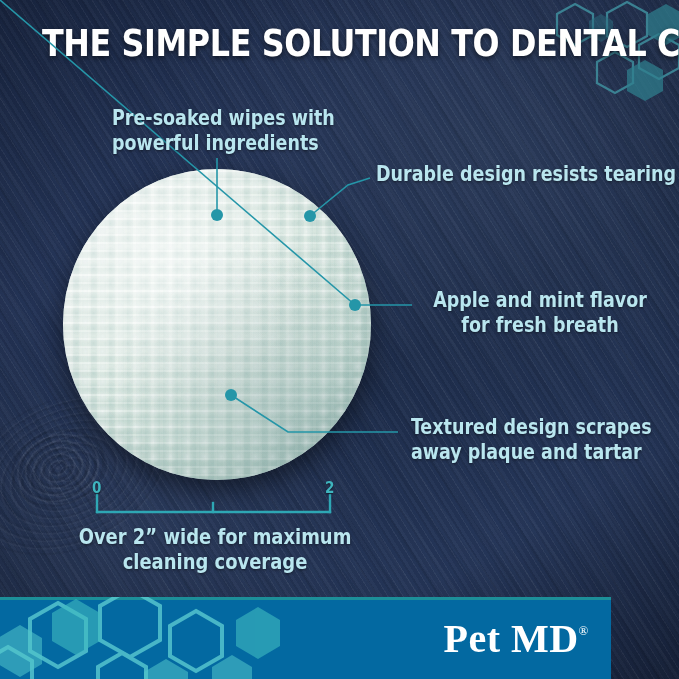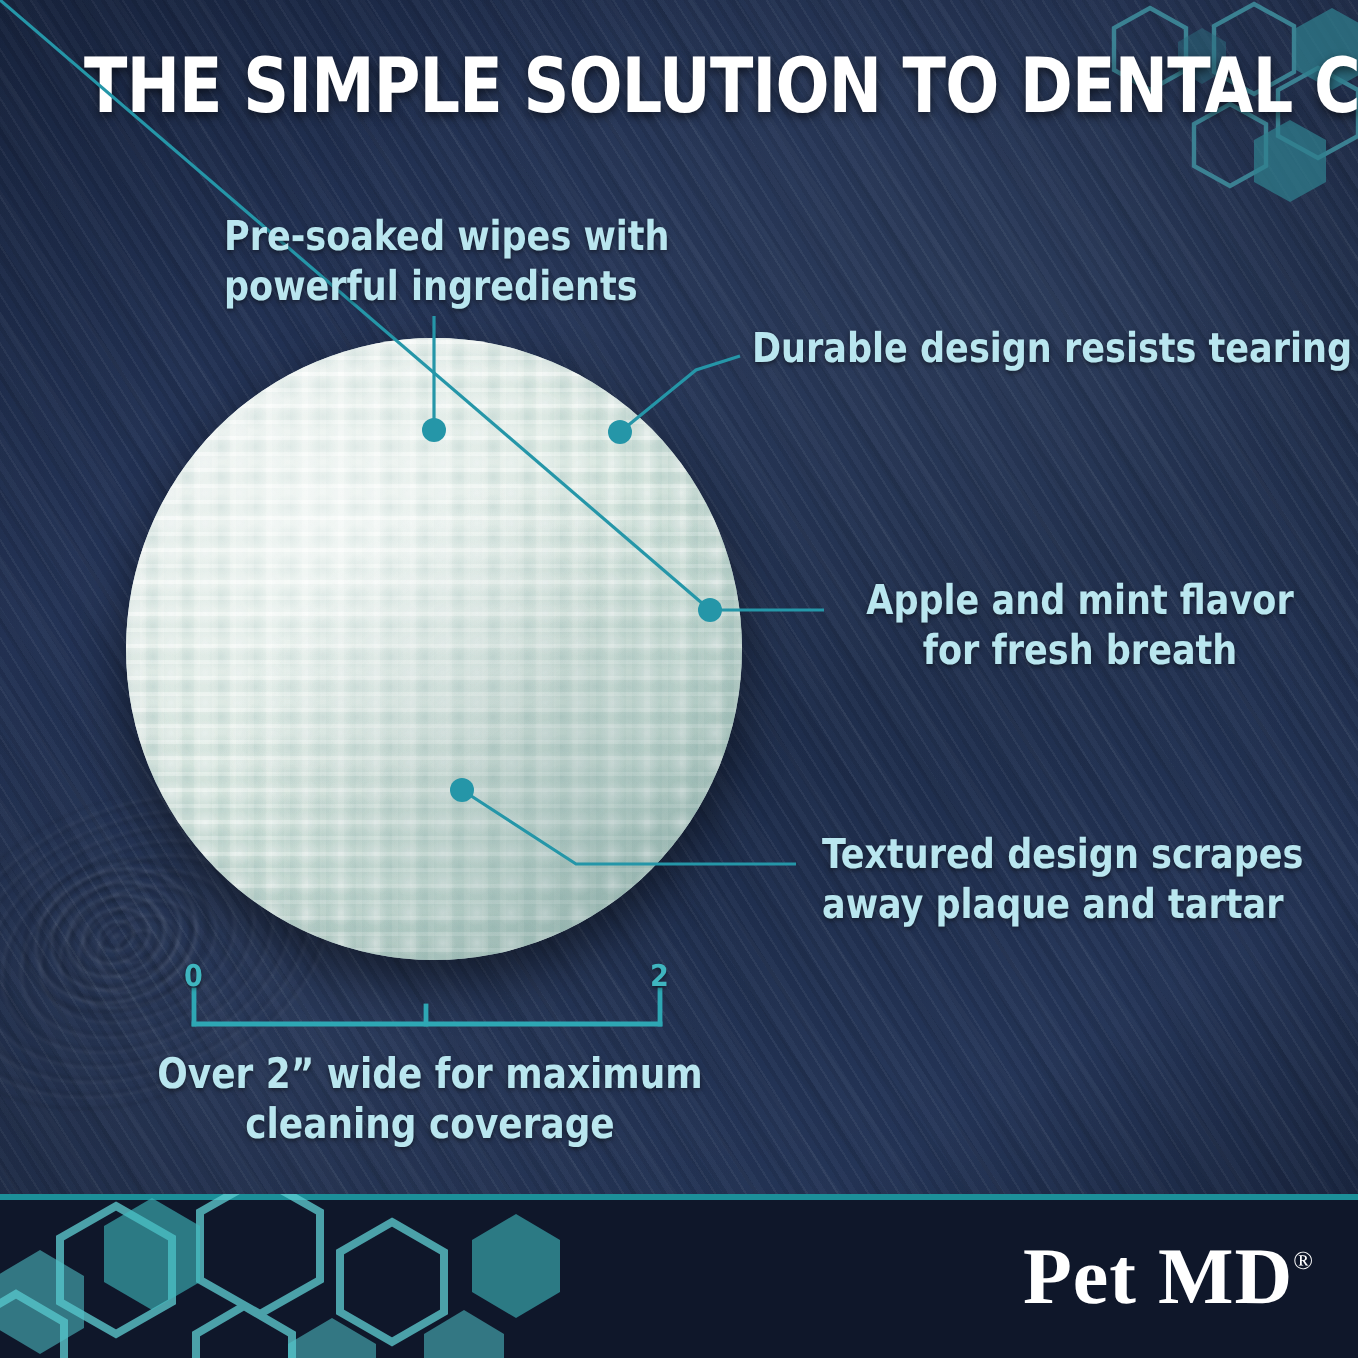--- a/index.html
+++ b/index.html
@@ -216,23 +216,23 @@
     color: #b9e6ef;
     text-shadow: 0 1px 3px rgba(0,0,0,0.5);
     transform: scaleX(0.95);
   }
 
   
   .footer {
     position: absolute;
     left: 0;
     bottom: 0;
-    width: 679px;
+    width: 611px;
     height: 82px;
-    background: #0f172a;
+    background: #0369a1;
     overflow: hidden;
   }
   .footer-topline {
     position: absolute;
     left: 0; top: 0;
     width: 100%;
     height: 3px;
     background: #1c8f99;
   }
   .footer-hex { position: absolute; left: 0; top: 0; }

